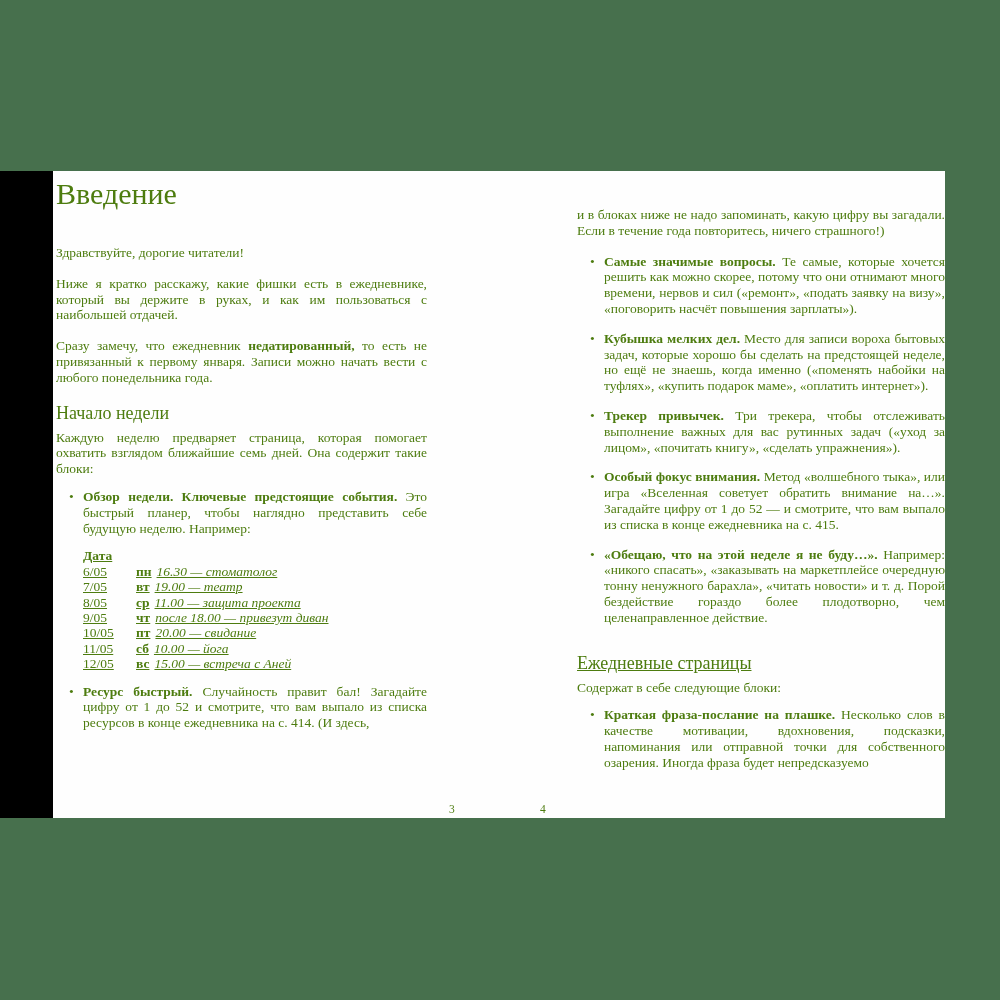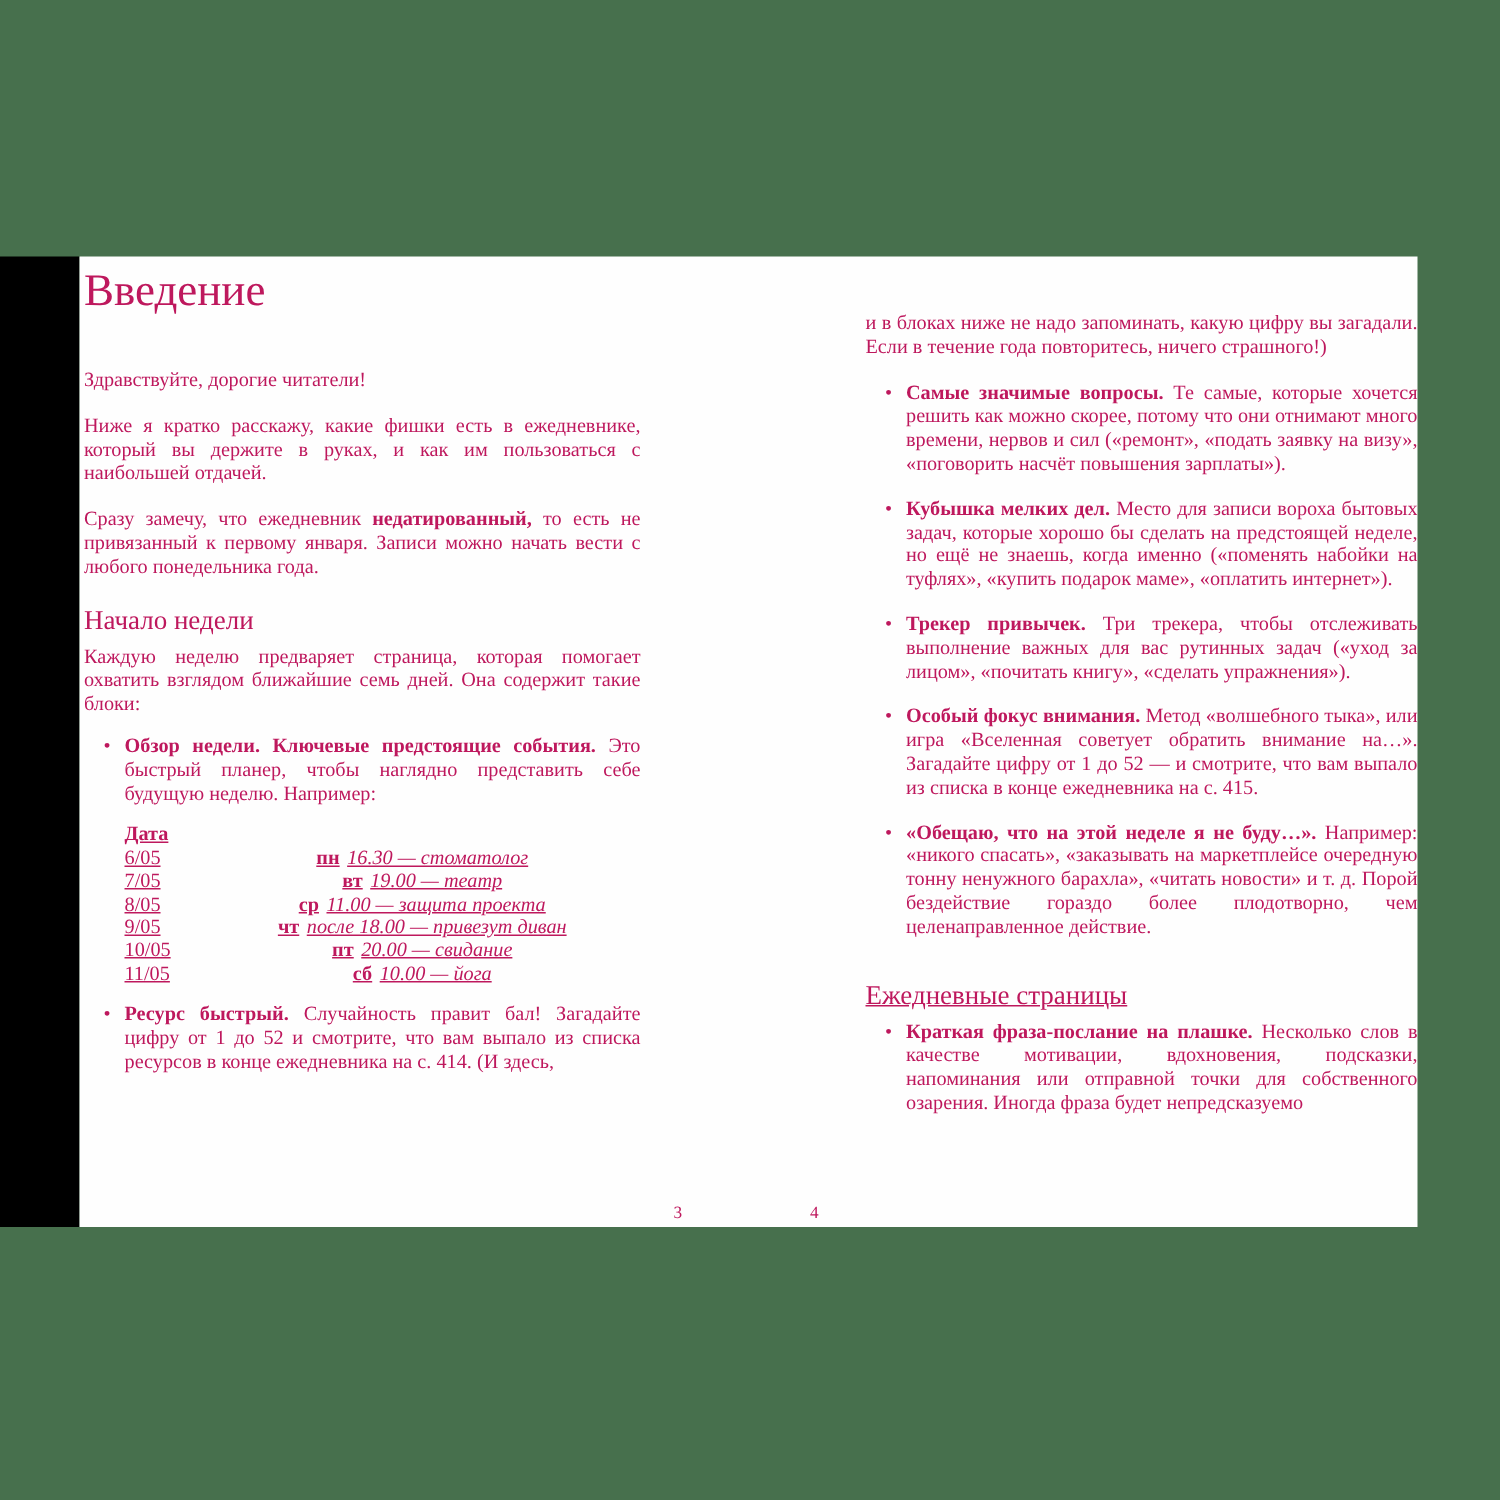--- a/index.html
+++ b/index.html
@@ -20,21 +20,21 @@
     position: absolute;
     left: 0; top: 171px;
     width: 53px; height: 647px;
     background: #000000;
   }
   .spread {
     position: absolute;
     left: 53px; top: 171px;
     width: 892px; height: 647px;
     background: #fefefe;
-    color: #be185d;
+    color: #4d7c0f;
     overflow: hidden;
   }
   .col {
     position: absolute;
     font-size: 13.5px;
     line-height: 15.8px;
     text-align: justify;
   }
   .col-left  { left: 3px;   top: 6px; width: 371px; }
   .col-right { left: 524px; top: 4px; width: 368px; margin-top: 32px; }
@@ -73,21 +73,21 @@
 
   .schedule {
     margin: 0 0 12px 27px;
     text-align: left;
     line-height: 15.4px;
     text-decoration: underline;
   }
   .sched-header { font-weight: bold; }
   .sched-row { display: flex; }
   .sched-date { flex: 0 0 53px; }
-  .sched-entry { flex: 1 1 auto; text-align: center; }
+  .sched-entry { flex: 1 1 auto; }
   .sched-entry b { font-weight: bold; margin-right: 5px; }
   .sched-entry i { font-style: italic; }
 
   .page-number {
     position: absolute;
     font-size: 11.5px;
     line-height: 12px;
     top: 632px;
   }
   .pn-left  { left: 396px; }
@@ -139,20 +139,24 @@
         <span class="sched-entry"><b>чт</b><i>после 18.00 — привезут диван</i></span>
       </div>
       <div class="sched-row">
         <span class="sched-date">10/05</span>
         <span class="sched-entry"><b>пт</b><i>20.00 — свидание</i></span>
       </div>
       <div class="sched-row">
         <span class="sched-date">11/05</span>
         <span class="sched-entry"><b>сб</b><i>10.00 — йога</i></span>
       </div>
+      <div class="sched-row">
+        <span class="sched-date">12/05</span>
+        <span class="sched-entry"><b>вс</b><i>15.00 — встреча с Аней</i></span>
+      </div>
     </div>
 
     <div class="bullet">
       <span class="marker">•</span>
       <div class="btext"><b>Ресурс быстрый.</b> <span>Случайность правит бал! Загадайте цифру от 1 до 52 и смотрите, что вам выпало из списка ресурсов в конце ежедневника на с. 414. (И здесь,</span></div>
     </div>
   </div>
 
   <div class="col col-right">
     <p class="para">и в блоках ниже не надо запоминать, какую цифру вы загадали. Если в течение года повторитесь, ничего страшного!)</p>
@@ -177,20 +181,21 @@
       <div class="btext"><b>Особый фокус внимания.</b> <span>Метод «волшебного тыка», или игра «Вселенная советует обратить внимание на…». Загадайте цифру от 1 до 52 — и смотрите, что вам выпало из списка в конце ежедневника на с. 415.</span></div>
     </div>
 
     <div class="bullet">
       <span class="marker">•</span>
       <div class="btext"><b>«Обещаю, что на этой неделе я не буду…».</b> <span>Например: «никого спасать», «заказывать на маркетплейсе очередную тонну ненужного барахла», «читать новости» и т. д. Порой бездействие гораздо более плодотворно, чем целенаправленное действие.</span></div>
     </div>
 
     <h2 class="sec-heading">Ежедневные страницы</h2>
 
+    <p class="para-tight para">Содержат в себе следующие блоки:</p>
 
     <div class="bullet">
       <span class="marker">•</span>
       <div class="btext"><b>Краткая фраза-послание на плашке.</b> <span>Несколько слов в качестве мотивации, вдохновения, подсказки, напоминания или отправной точки для собственного озарения. Иногда фраза будет непредсказуемо</span></div>
     </div>
   </div>
 
   <div class="page-number pn-left">3</div>
   <div class="page-number pn-right">4</div>
 </div>

